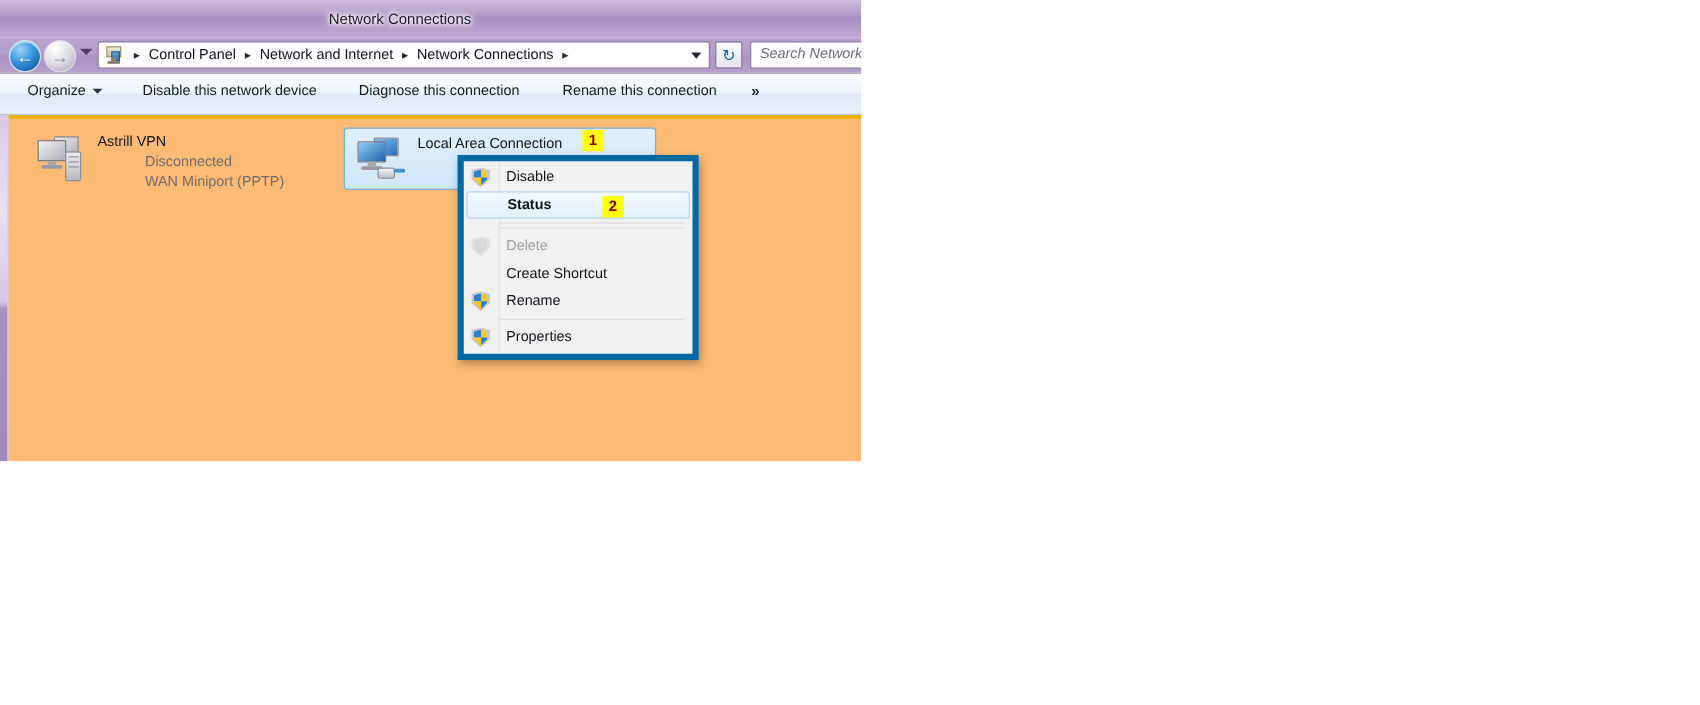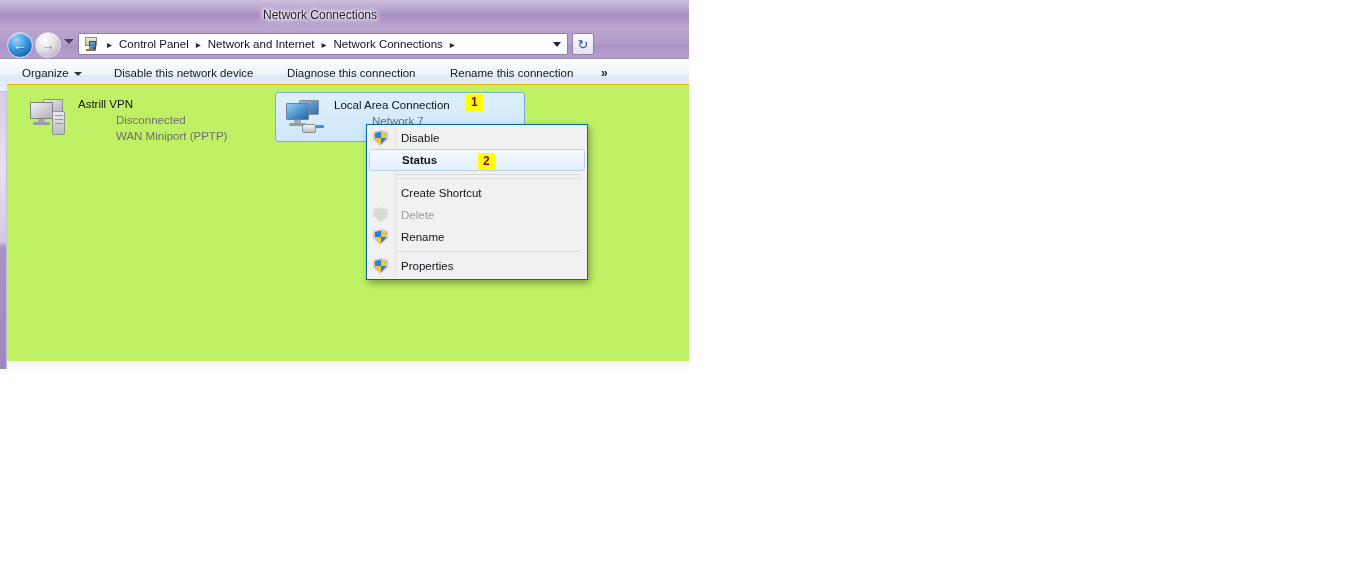--- a/index.html
+++ b/index.html
@@ -226,24 +226,24 @@
     left: 0; top: 92px;
     width: 7px; height: 277px;
     background: linear-gradient(180deg, #d7cbe6 0%, #e9e2f1 28%, #d4c7e4 54%, #a892c4 56%, #a187bf 100%);
     border-right: 1px solid #c8bcd9;
     box-sizing: border-box;
   }
 
   
   .content {
     position: absolute;
-    left: 7px; top: 84px;
+    left: 7px; top: 92px;
     width: 682px; height: 277px;
-    background: #bef264;
-    border-top: 1px solid #eab308;
+    background: #fdba74;
+    border-top: 3px solid #eab308;
     box-sizing: border-box;
   }
 
   .conn-item {
     position: absolute;
     width: 250px;
     height: 50px;
   }
   .conn-item.selected {
     background: linear-gradient(180deg, #ddeffc 0%, #cfe8fb 100%);
@@ -348,23 +348,23 @@
     line-height: 15px;
     text-align: center;
     padding: 1px 5px;
     font-family: "Liberation Sans", sans-serif;
   }
 
   
   #context-menu {
     position: absolute;
     left: 366px; top: 124px;
-    width: 222px;
+    width: 193px;
     background: #f1f1f1;
-    border: 1px solid #0369a1;
+    border: 5px solid #0369a1;
     box-shadow: 2px 3px 7px rgba(0,0,0,.35);
     box-sizing: border-box;
     padding: 2px 0;
   }
   .menu-gutter {
     position: absolute;
     left: 1px; top: 1px;
     width: 27px; bottom: 1px;
     background: #f1f1f1;
     border-right: 1px solid #e2e2e2;
@@ -476,20 +476,23 @@
         <span class="crumb-txt">Network Connections</span>
         <span class="crumb-sep">▸</span>
       </div>
       <div class="addr-drop"></div>
     </div>
 
     <div class="refresh-btn">
       <span>↻</span>
     </div>
 
+    <div class="searchbox">
+      <span class="search-ph">Search Network</span>
+    </div>
   </div>
 
   <div class="toolbar">
     <div class="tb-item" style="left:22px;text-align:center;">
       <span>Organize</span><span class="tb-caret"></span>
     </div>
     <div class="tb-item" style="left:114px;">Disable this network device</div>
     <div class="tb-item" style="left:287px;">Diagnose this connection</div>
     <div class="tb-item" style="left:450px;">Rename this connection</div>
     <div class="tb-chev" style="left:601px;">»</div>
@@ -561,40 +564,40 @@
       <span class="mi-label">Status</span>
       <span class="step-badge in-menu" style="left:108px; top:3px;">2</span>
     </div>
 
 
     <div class="menu-sep"></div>
 
 
     <div class="menu-sep"></div>
 
-    <div class="menu-item">
-      <span class="mi-label">Create Shortcut</span>
-    </div>
-
     <div class="menu-item disabled">
       <span class="mi-icon">
         <span class="shield off">
           <span class="shield-body"></span>
           <span class="shield-inner">
             <span class="shield-q sq-tl"></span>
               <span class="shield-q sq-tr"></span>
             <span class="shield-q sq-bl"></span>
               <span class="shield-q sq-br"></span>
           </span>
         </span>
       </span>
       <span class="mi-label">Delete</span>
     </div>
 
     <div class="menu-item">
+      <span class="mi-label">Create Shortcut</span>
+    </div>
+
+    <div class="menu-item">
       <span class="mi-icon">
         <span class="shield">
           <span class="shield-body"></span>
           <span class="shield-inner">
             <span class="shield-q sq-tl"></span>
               <span class="shield-q sq-tr"></span>
             <span class="shield-q sq-bl"></span>
               <span class="shield-q sq-br"></span>
           </span>
         </span>

